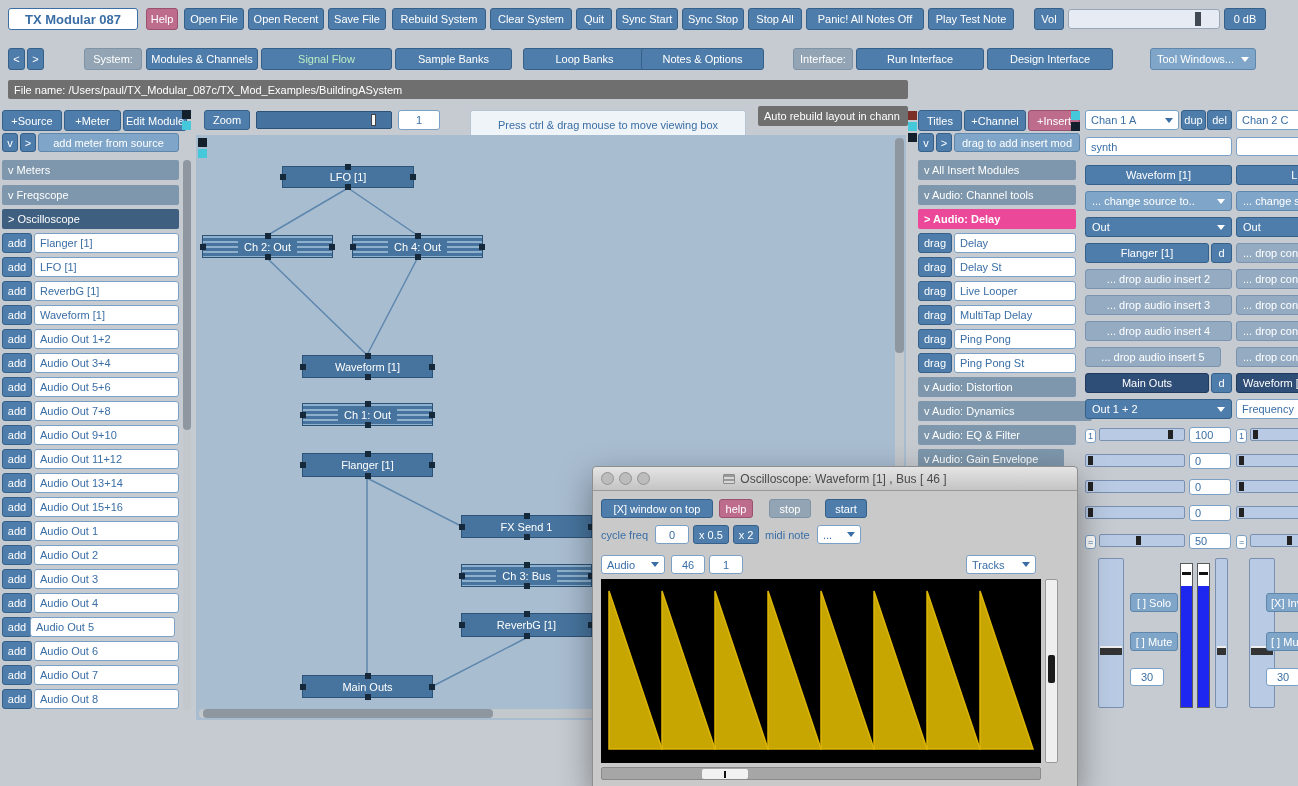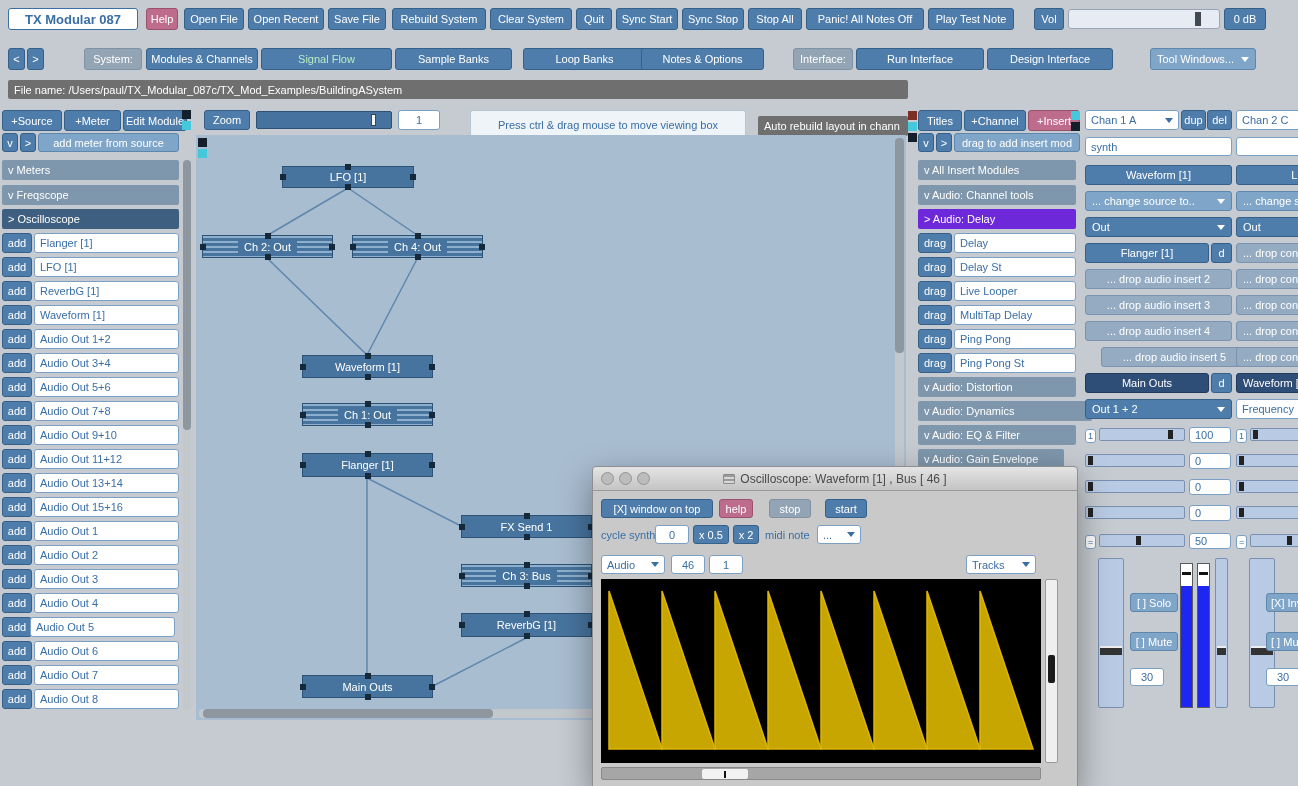--- a/index.html
+++ b/index.html
@@ -28,21 +28,21 @@
     background:#fff; color:#3a6ea5; border:1px solid #7aa0c6; border-radius:3px;
     padding:0 5px; font-size:11px; white-space:nowrap; overflow:hidden;
   }
   .wb.center { justify-content:center; padding:0 2px; }
   .hd {
     position:absolute; display:flex; align-items:center;
     background:#7e97ac; color:#fff; padding:0 6px; font-size:11px;
     border-radius:2px; white-space:nowrap; overflow:hidden;
   }
   .hd.act  { background:#3f5f80; }
-  .hd.act2 { background:#6d28d9; }
+  .hd.act2 { background:#ec4899;font-weight:bold; }
   .car { width:0; height:0; border-left:4px solid transparent; border-right:4px solid transparent;
          border-top:5px solid #3a6ea5; margin-left:auto; flex:none; }
   .b .car { border-top-color:#fff; }
   .filebar { position:absolute; background:#6f6f6f; color:#fff; display:flex; align-items:center;
              padding:0 6px; white-space:nowrap; overflow:hidden; border-radius:2px; }
   .hint { position:absolute; display:flex; align-items:center; justify-content:center;
           background:#eff4f8; border:1px solid #b5c5d3; color:#3a6ea5; border-radius:3px;
           white-space:nowrap; overflow:hidden; }
   .canvas { position:absolute; background:#a9bdd1; }
   .node { position:absolute; background:#47749e; border:1px solid #2c5276; color:#fff;
@@ -187,21 +187,21 @@
     <div class="sb-handle" style="left:0;top:0;width:8px;height:270px"></div>
   </div>
 </div>
 
 <div class="b" style="left:204px;top:110px;width:46px;height:20px">Zoom</div>
 <div class="ztrack" style="left:256px;top:111px;width:136px;height:18px">
   <div class="zthumb" style="left:114px"></div>
 </div>
 <div class="wb center" style="left:398px;top:110px;width:42px;height:20px">1</div>
 <div class="hint" style="left:470px;top:110px;width:276px;height:30px">Press ctrl &amp; drag mouse to move viewing box</div>
-<div class="filebar" style="left:758px;top:116px;width:150px;height:20px">Auto rebuild layout in chann</div>
+<div class="filebar" style="left:758px;top:106px;width:150px;height:20px">Auto rebuild layout in chann</div>
 
 <div class="canvas" style="left:196px;top:135px;width:710px;height:585px">
   <svg width="710" height="585" style="position:absolute;left:0;top:0" xmlns="http://www.w3.org/2000/svg">
     <line x1="152" y1="53" x2="72" y2="100" stroke="#5d87ad" stroke-width="1.5"></line>
     <line x1="152" y1="53" x2="221" y2="100" stroke="#5d87ad" stroke-width="1.5"></line>
     <line x1="72" y1="124" x2="171" y2="220" stroke="#5d87ad" stroke-width="1.5"></line>
     <line x1="221" y1="124" x2="171" y2="220" stroke="#5d87ad" stroke-width="1.5"></line>
     <line x1="171" y1="343" x2="265" y2="391" stroke="#5d87ad" stroke-width="1.5"></line>
     <line x1="171" y1="343" x2="171" y2="540" stroke="#5d87ad" stroke-width="1.5"></line>
     <line x1="330" y1="503" x2="237" y2="551" stroke="#5d87ad" stroke-width="1.5"></line>
@@ -342,21 +342,21 @@
   </div>
   <div class="b" style="left:0;top:109px;width:147px;height:20px;justify-content:flex-start;padding:0 6px">
     <span>Out</span>
     <span class="car"></span>
   </div>
   <div class="b" style="left:0;top:135px;width:124px;height:20px">Flanger [1]</div>
   <div class="b" style="left:126px;top:135px;width:21px;height:20px">d</div>
   <div class="b muted" style="left:0;top:161px;width:147px;height:20px">... drop audio insert 2</div>
   <div class="b muted" style="left:0;top:187px;width:147px;height:20px">... drop audio insert 3</div>
   <div class="b muted" style="left:0;top:213px;width:147px;height:20px">... drop audio insert 4</div>
-  <div class="b muted" style="left:16px;top:239px;width:147px;height:20px">... drop audio insert 5</div>
+  <div class="b muted" style="left:0;top:239px;width:136px;height:20px">... drop audio insert 5</div>
   <div class="b dark" style="left:0;top:265px;width:124px;height:20px">Main Outs</div>
   <div class="b" style="left:126px;top:265px;width:21px;height:20px">d</div>
   <div class="b" style="left:0;top:291px;width:147px;height:20px;justify-content:flex-start;padding:0 6px">
     <span>Out 1 + 2</span>
     <span class="car"></span>
   </div>
 
   <div class="wb center tiny" style="left:0;top:321px;width:11px;height:14px">1</div>
   <div class="track" style="left:14px;top:320px;width:86px;height:13px">
     <div class="thumb" style="left:68px"></div>
@@ -458,21 +458,21 @@
     <span class="tl" style="left:26px"></span>
     <span class="tl" style="left:44px"></span>
     <span class="glyph"></span>
     <span>Oscilloscope: Waveform [1] , Bus [ 46 ]</span>
   </div>
   <div class="b" style="left:8px;top:32px;width:112px;height:19px">[X] window on top</div>
   <div class="b pink" style="left:126px;top:32px;width:34px;height:19px">help</div>
   <div class="b flat" style="left:176px;top:32px;width:42px;height:19px">stop</div>
   <div class="b" style="left:232px;top:32px;width:42px;height:19px">start</div>
 
-  <div class="lab" style="left:8px;top:58px;height:19px">cycle synth</div>
+  <div class="lab" style="left:8px;top:58px;height:19px">cycle freq</div>
   <div class="wb center" style="left:62px;top:58px;width:34px;height:19px">0</div>
   <div class="b" style="left:100px;top:58px;width:36px;height:19px">x 0.5</div>
   <div class="b" style="left:140px;top:58px;width:26px;height:19px">x 2</div>
   <div class="lab" style="left:172px;top:58px;height:19px">midi note</div>
   <div class="wb" style="left:224px;top:58px;width:44px;height:19px">
     <span>...</span>
     <span class="car"></span>
   </div>
 
   <div class="wb" style="left:8px;top:88px;width:64px;height:19px">

